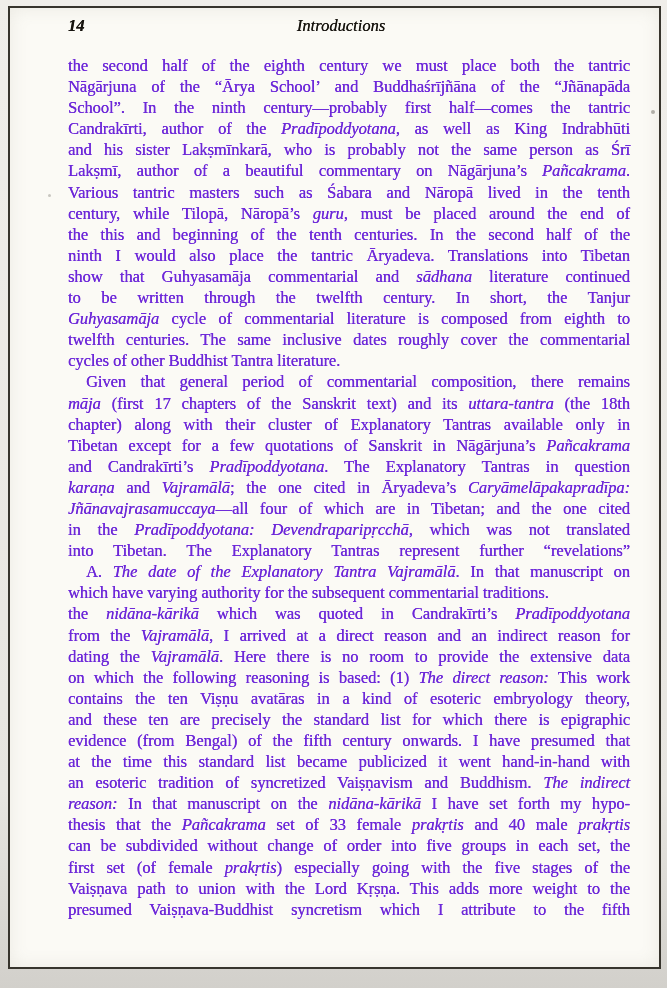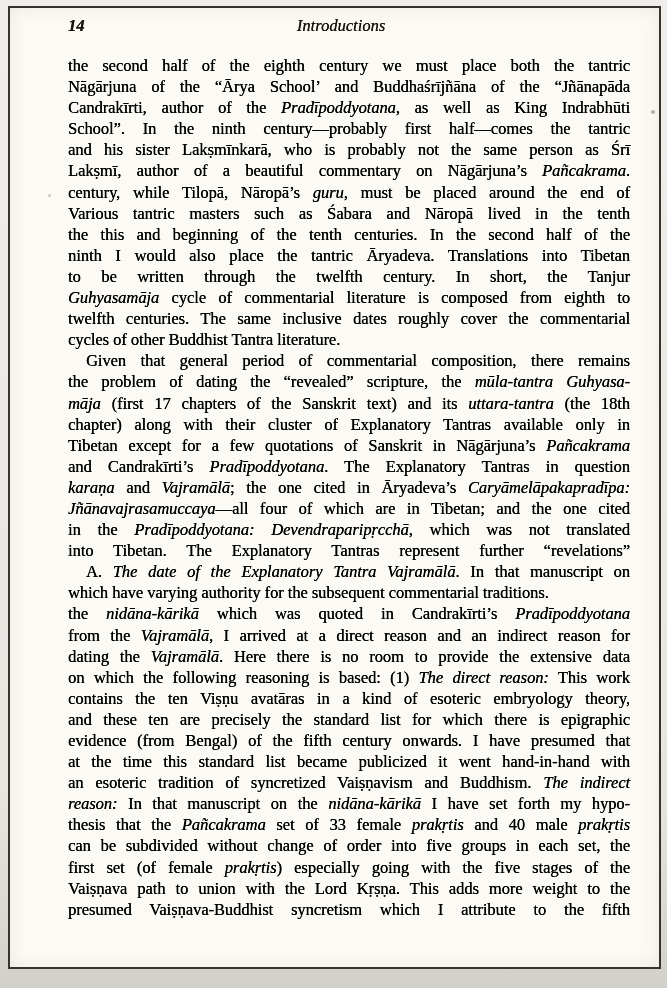--- a/index.html
+++ b/index.html
@@ -14,55 +14,55 @@
     box-sizing:border-box; background:#fbfaf5;
     border:2px solid #37342d;
     box-shadow:inset 0 0 18px rgba(120,112,95,.12);
   }
   .content { position:absolute; left:58px; top:0; width:562px; }
   .header { position:relative; margin-top:8px; height:22px;
     font-size:16.5px; font-style:italic; color:#17140f; }
   .pagenum { position:absolute; left:0; top:0; font-weight:bold; }
   .running { position:absolute; left:0; right:16px; text-align:center; }
   .page-body { margin-top:17px; font-size:16.5px; line-height:21.1px;
-    color:#000000; letter-spacing:-0.05px; }
+    color:#6d28d9; letter-spacing:-0.05px; }
   .page-body, .header { text-shadow:0.2px 0 0 currentColor; }
   .line { text-align:justify; text-align-last:justify; white-space:normal; }
   .line.endline { text-align-last:left; }
   .line.indent { text-indent:18px; }
   .it { font-style:italic; }
   .speck { position:absolute; background:#6b675f; border-radius:50%; }
 </style>
 </head>
 <body>
 
 <div class="scan">
   <div class="page">
     <div class="content">
       <div class="header">
         <span class="pagenum">14</span>
         <span class="running">Introductions</span>
       </div>
       <div class="page-body">
           <div class="line"><span>the second half of the eighth century we must place both the tantric</span></div>
           <div class="line"><span>Nāgārjuna of the “Ārya School’ and Buddhaśrījñāna of the “Jñānapāda</span></div>
+          <div class="line"><span>School”. In the ninth century—probably first half—comes the tantric</span></div>
           <div class="line"><span>Candrakīrti, author of the </span><span class="it">Pradīpoddyotana</span><span>, as well as King Indrabhūti</span></div>
-          <div class="line"><span>School”. In the ninth century—probably first half—comes the tantric</span></div>
           <div class="line"><span>and his sister Lakṣmīnkarā, who is probably not the same person as Śrī</span></div>
           <div class="line"><span>Lakṣmī, author of a beautiful commentary on Nāgārjuna’s </span><span class="it">Pañcakrama</span><span>.</span></div>
+          <div class="line"><span>Various tantric masters such as Śabara and Nāropā lived in the tenth</span></div>
           <div class="line"><span>century, while Tilopā, Nāropā’s </span><span class="it">guru</span><span>, must be placed around the end of</span></div>
-          <div class="line"><span>Various tantric masters such as Śabara and Nāropā lived in the tenth</span></div>
           <div class="line"><span>the this and beginning of the tenth centuries. In the second half of the</span></div>
           <div class="line"><span>ninth I would also place the tantric Āryadeva. Translations into Tibetan</span></div>
+          <div class="line"><span>show that Guhyasamāja commentarial and </span><span class="it">sādhana</span><span> literature continued</span></div>
           <div class="line"><span>to be written through the twelfth century. In short, the Tanjur</span></div>
           <div class="line"><span class="it">Guhyasamāja</span><span> cycle of commentarial literature is composed from eighth to</span></div>
           <div class="line"><span>twelfth centuries. The same inclusive dates roughly cover the commentarial</span></div>
           <div class="line endline"><span>cycles of other Buddhist Tantra literature.</span></div>
           <div class="line indent"><span>Given that general period of commentarial composition, there remains</span></div>
-          <div class="line"><span>the problem of dating the “revealed” scripture, the </span><span class="it">mūla-tantra Guhyasa-</span></div>
           <div class="line"><span class="it">māja</span><span> (first 17 chapters of the Sanskrit text) and its </span><span class="it">uttara-tantra</span><span> (the 18th</span></div>
           <div class="line"><span>chapter) along with their cluster of Explanatory Tantras available only in</span></div>
           <div class="line"><span>Tibetan except for a few quotations of Sanskrit in Nāgārjuna’s </span><span class="it">Pañcakrama</span></div>
           <div class="line"><span>and Candrakīrti’s </span><span class="it">Pradīpoddyotana</span><span>. The Explanatory Tantras in question</span></div>
           <div class="line"><span class="it">karaṇa</span><span> and </span><span class="it">Vajramālā</span><span>; the one cited in Āryadeva’s </span><span class="it">Caryāmelāpakapradīpa:</span></div>
           <div class="line"><span class="it">Jñānavajrasamuccaya</span><span>—all four of which are in Tibetan; and the one cited</span></div>
           <div class="line"><span>in the </span><span class="it">Pradīpoddyotana: Devendraparipṛcchā</span><span>, which was not translated</span></div>
           <div class="line"><span>into Tibetan. The Explanatory Tantras represent further “revelations”</span></div>
           <div class="line indent"><span>A. </span><span class="it">The date of the Explanatory Tantra Vajramālā</span><span>. In that manuscript on</span></div>
           <div class="line endline"><span>which have varying authority for the subsequent commentarial traditions.</span></div>

